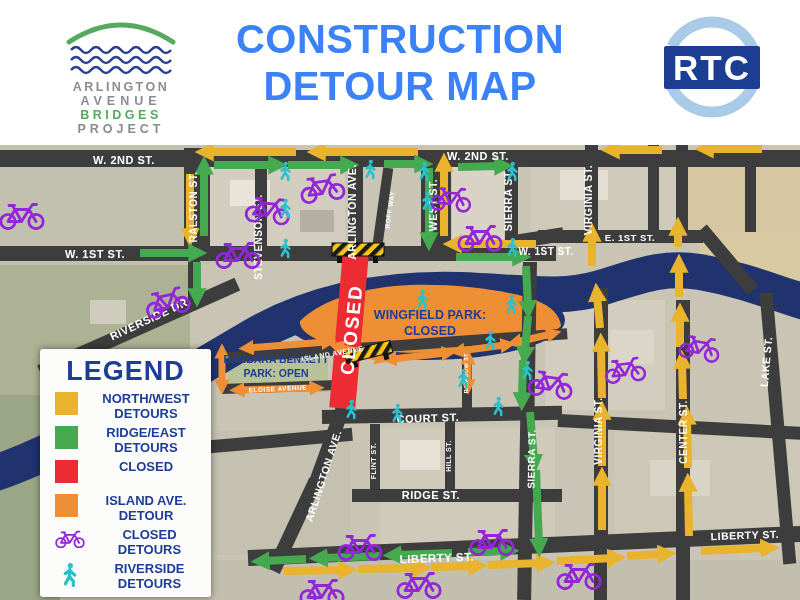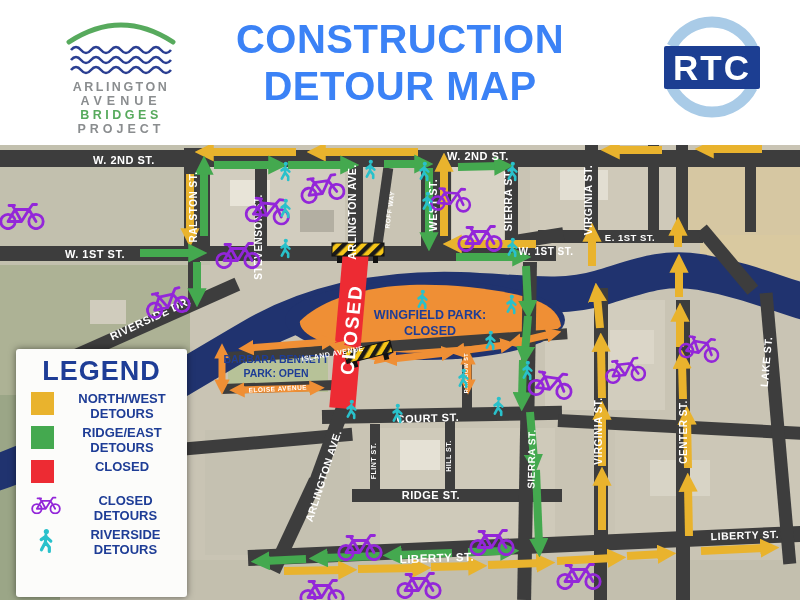--- a/index.html
+++ b/index.html
@@ -9,21 +9,21 @@
   .logo{position:absolute;left:55px;top:6px;}
   .title{position:absolute;left:190px;top:16px;width:420px;text-align:center;
          color:#3b82f6;font-weight:800;font-size:40px;line-height:1.18;letter-spacing:.5px;}
   .rtc{position:absolute;left:650px;top:8px;}
   .map{position:absolute;left:0;top:145px;}
   .sl{fill:#ffffff;font-weight:bold;letter-spacing:.5px;}
   .nl{fill:#1e3d96;font-weight:800;}
   .ly{stroke:#e9b32d;stroke-width:8;marker-end:url(#mY);}
   .lg{stroke:#44a94f;stroke-width:8;marker-end:url(#mG);}
   .lo{stroke:#ef8f35;stroke-width:7;marker-end:url(#mO);marker-start:url(#mO);}
-  .legend{position:absolute;left:16px;top:349px;width:171px;height:248px;background:#fcfcfa;
+  .legend{position:absolute;left:40px;top:349px;width:171px;height:248px;background:#fcfcfa;
           border-radius:3px;box-shadow:0 0 7px rgba(0,0,0,.5);padding:6px 5px;box-sizing:border-box;
           display:flex;flex-direction:column;z-index:4;}
   .legend-title{font-size:27px;font-weight:800;color:#1e3d96;text-align:center;letter-spacing:1px;margin:1px 0 3px;}
   .legend-item{display:flex;align-items:flex-start;gap:8px;margin:2px 0;padding-left:10px;min-height:30px;}
   .swatch{width:23px;height:23px;flex:0 0 23px;}
   .icon-col{width:30px;flex:0 0 30px;display:flex;justify-content:center;}
   .legend-label{flex:1;text-align:center;font-size:13px;font-weight:800;color:#1e3d96;line-height:1.12;}
   .ll{display:block;}
   .logo-text{fill:#8a8d8f;font-weight:bold;}
 </style>
@@ -326,20 +326,27 @@
     </div>
 
     <div class="legend-item">
       <span class="swatch" style="background: rgb(237, 43, 51);"></span>
       <span class="legend-label">
         <span class="ll">CLOSED</span>
         <span class="ll"></span>
       </span>
     </div>
 
+    <div class="legend-item">
+      <span class="swatch" style="background: rgb(239, 143, 53);"></span>
+      <span class="legend-label">
+        <span class="ll">ISLAND AVE.</span>
+        <span class="ll">DETOUR</span>
+      </span>
+    </div>
 
     <div class="legend-item">
       <span class="icon-col">
         <svg width="32" height="21" viewBox="0 0 46 30">
             <use href="#bike"></use>
           </svg>
       </span>
       <span class="legend-label">
         <span class="ll">CLOSED</span>
         <span class="ll">DETOURS</span>

